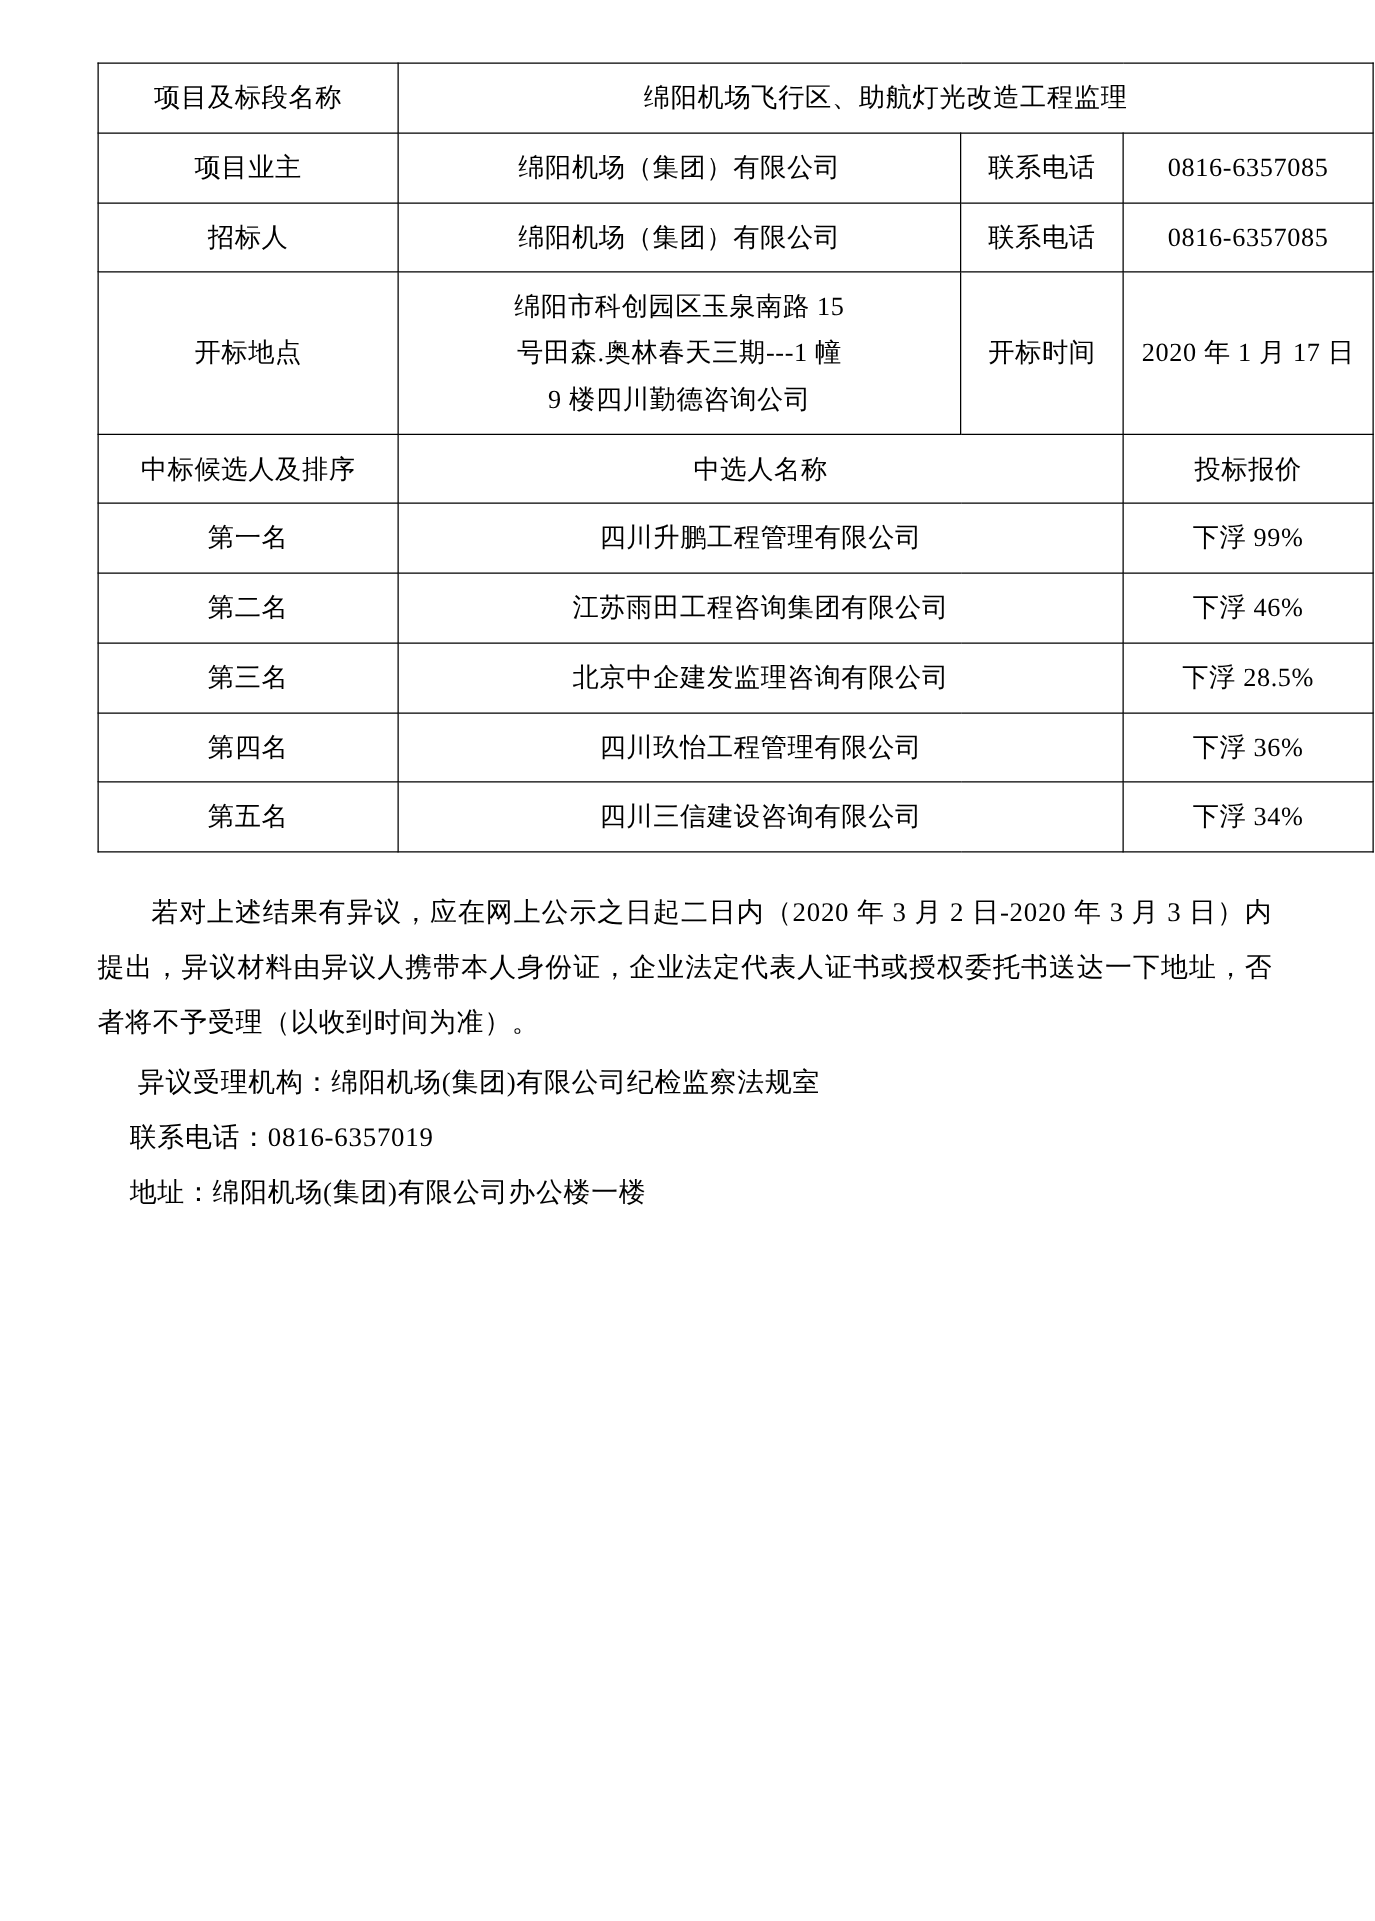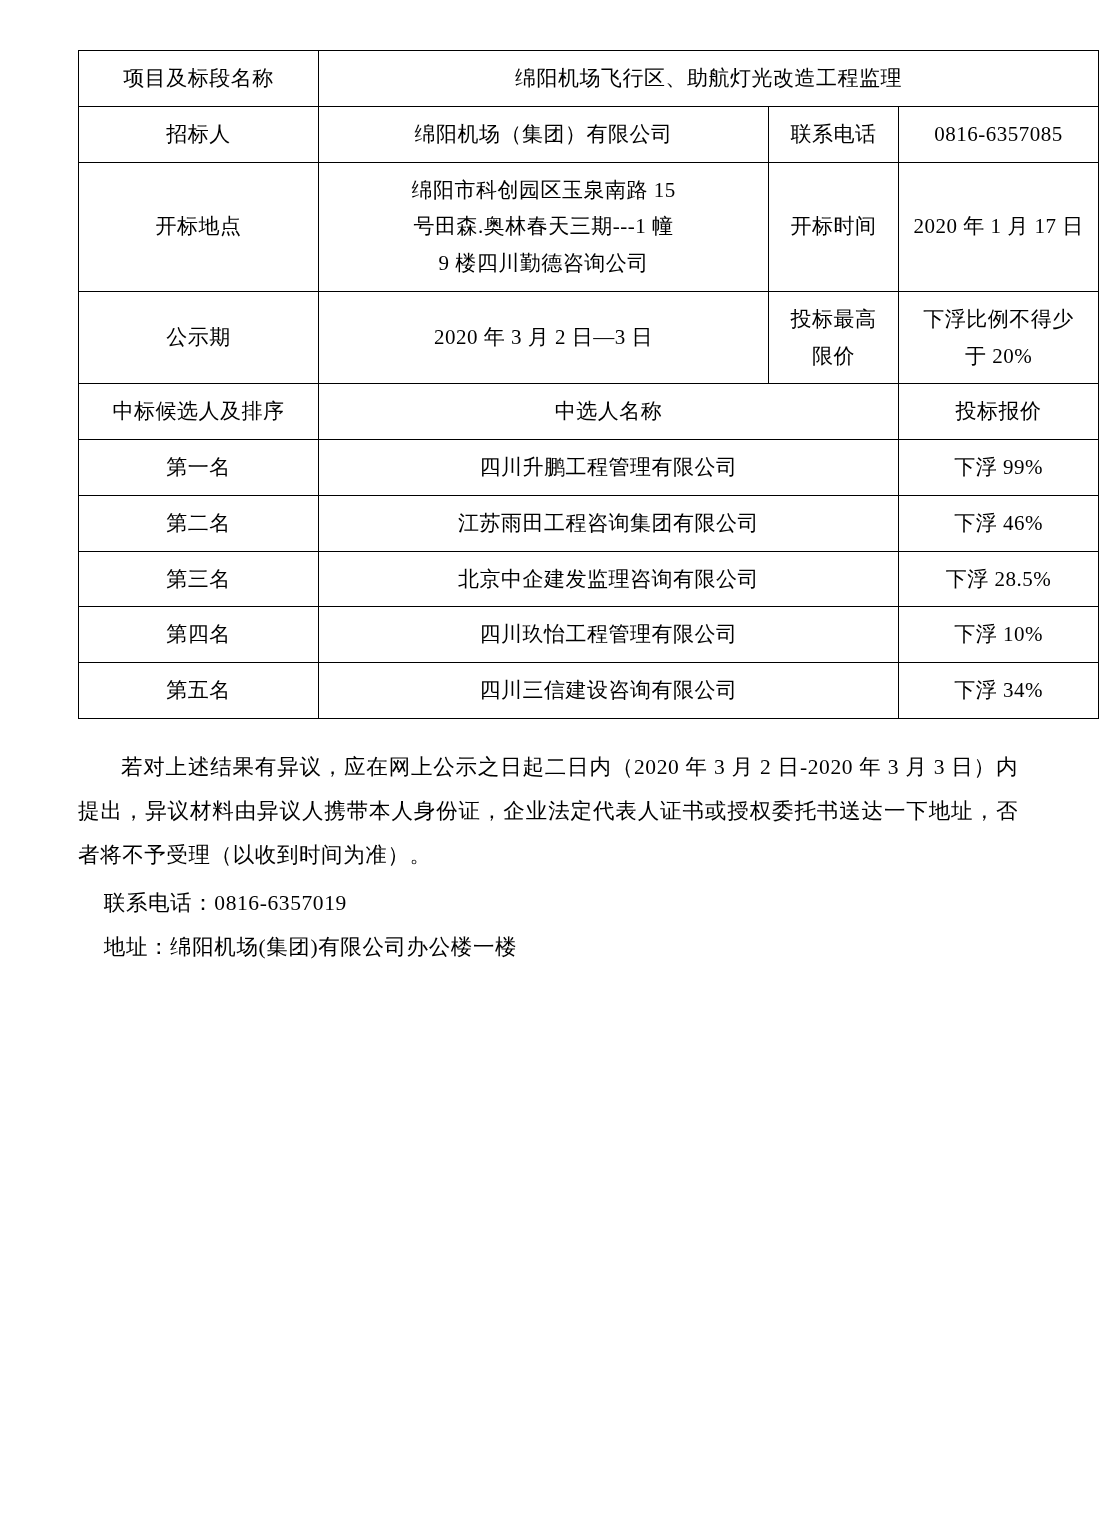--- a/index.html
+++ b/index.html
@@ -73,46 +73,40 @@
       <col style="width:450px">
       <col style="width:130px">
       <col style="width:200px">
     </colgroup>
     <tbody>
       <tr>
         <td>项目及标段名称</td>
         <td colspan="3">绵阳机场飞行区、助航灯光改造工程监理</td>
       </tr>
       <tr>
+        <td>项目业主</td>
+        <td>绵阳机场（集团）有限公司</td>
+        <td>联系电话</td>
+        <td>0816-6357085</td>
+      </tr>
+      <tr>
         <td>招标人</td>
         <td>绵阳机场（集团）有限公司</td>
         <td>联系电话</td>
         <td>0816-6357085</td>
       </tr>
       <tr>
         <td>开标地点</td>
         <td class="multi">
           <span class="cell-line">绵阳市科创园区玉泉南路 15</span>
           <span class="cell-line">号田森.奥林春天三期---1 幢</span>
           <span class="cell-line">9 楼四川勤德咨询公司</span>
         </td>
         <td>开标时间</td>
         <td>2020 年 1 月 17 日</td>
-      </tr>
-      <tr>
-        <td>公示期</td>
-        <td>2020 年 3 月 2 日—3 日</td>
-        <td class="multi">
-          <span class="cell-line">投标最高</span>
-          <span class="cell-line">限价</span>
-        </td>
-        <td class="multi">
-          <span class="cell-line">下浮比例不得少</span>
-          <span class="cell-line">于 20%</span>
-        </td>
       </tr>
       <tr>
         <td>中标候选人及排序</td>
         <td colspan="2">中选人名称</td>
         <td>投标报价</td>
       </tr>
       <tr>
         <td>第一名</td>
         <td colspan="2">四川升鹏工程管理有限公司</td>
         <td>下浮 99%</td>
@@ -123,29 +117,30 @@
         <td>下浮 46%</td>
       </tr>
       <tr>
         <td>第三名</td>
         <td colspan="2">北京中企建发监理咨询有限公司</td>
         <td>下浮 28.5%</td>
       </tr>
       <tr>
         <td>第四名</td>
         <td colspan="2">四川玖怡工程管理有限公司</td>
-        <td>下浮 10%</td>
+        <td>下浮 36%</td>
       </tr>
       <tr>
         <td>第五名</td>
         <td colspan="2">四川三信建设咨询有限公司</td>
         <td>下浮 34%</td>
       </tr>
     </tbody>
   </table>
 
   <div class="notes">
     <p class="para">若对上述结果有异议，应在网上公示之日起二日内（2020 年 3 月 2 日-2020 年 3 月 3 日）内提出，异议材料由异议人携带本人身份证，企业法定代表人证书或授权委托书送达一下地址，否者将不予受理（以收到时间为准）。</p>
+    <p class="line">异议受理机构：绵阳机场(集团)有限公司纪检监察法规室</p>
     <p class="line2">联系电话：0816-6357019</p>
     <p class="line2">地址：绵阳机场(集团)有限公司办公楼一楼</p>
   </div>
 
 </div>
 
 </body></html>

